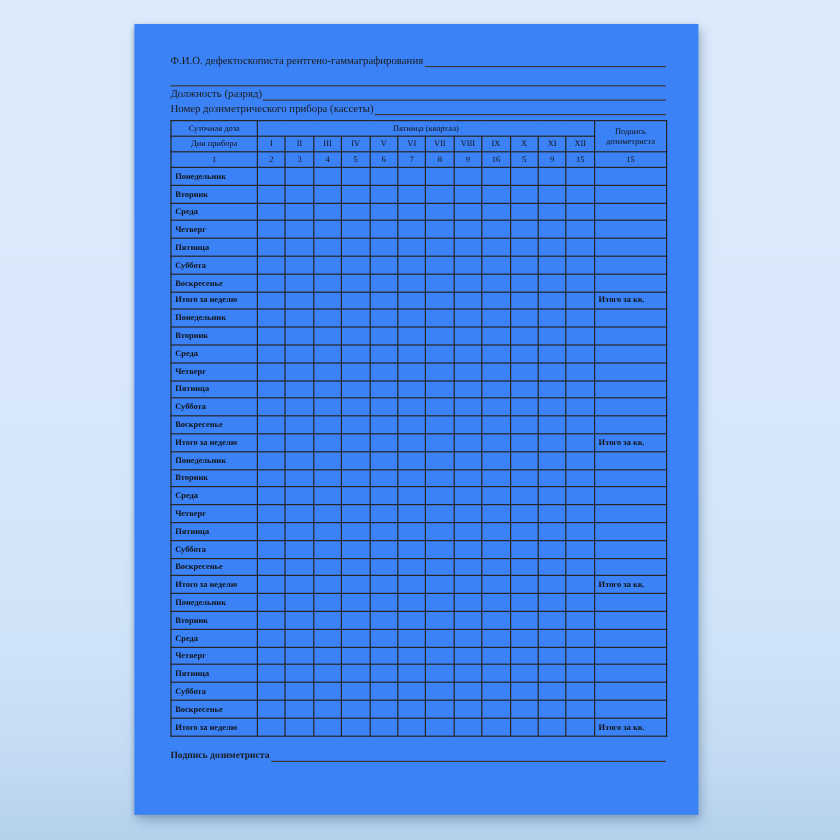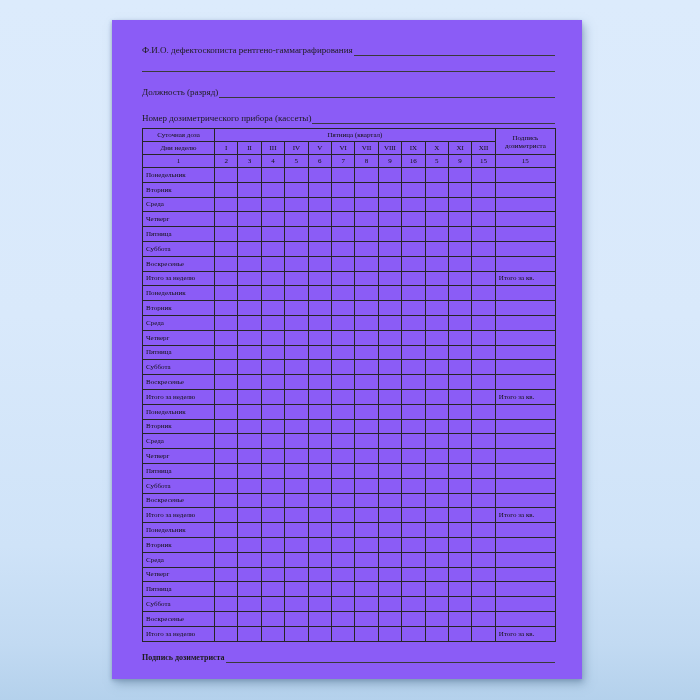--- a/index.html
+++ b/index.html
@@ -13,21 +13,21 @@
   body {
     background: linear-gradient(180deg, #dcebfc 0%, #d9e9fb 45%, #cfe3f8 78%, #c2daf2 92%, #b4d1ec 100%);
     position: relative;
   }
   .page {
     position: absolute;
     left: 112px;
     top: 20px;
     width: 470px;
     height: 659px;
-    background: #8b5cf6;
+    background: #3b82f6;
     box-shadow: 3px 5px 9px rgba(96,128,160,0.50), 0 2px 4px rgba(96,128,160,0.30), -1px 1px 3px rgba(110,140,170,0.22);
   }
   .content {
     position: absolute;
     left: 30px;
     top: 0;
     width: 413px;
     color: #1c1c1c;
   }
   .field-row {
@@ -43,40 +43,40 @@
     border-bottom: 1px solid #3a3a3a;
     margin-left: 1px;
   }
   .title-row { margin-top: 24px; }
   .blank-full {
     height: 0;
     border-bottom: 1px solid #3a3a3a;
     margin-top: 15px;
   }
   .f1 { margin-top: 7px; }
-  .f2 { margin-top: 14px; }
-  .f3 { margin-top: 14px; }
+  .f2 { margin-top: 0; }
+  .f3 { margin-top: 0; }
   table.dose {
     margin-top: 4px;
     width: 413px;
     border-collapse: collapse;
     table-layout: fixed;
   }
   table.dose td {
     border: 1px solid #262626;
     font-size: 7px;
     line-height: 8px;
     text-align: center;
     padding: 0;
     overflow: hidden;
     font-family: "Liberation Serif", "DejaVu Serif", serif;
     color: #111;
   }
   table.dose thead tr { height: 13px; margin-top: 34px; }
-  table.dose tbody tr { height: 14.8px; }
+  table.dose tbody tr { height: 14.8px; font-weight: bold; }
   table.dose td.label-cell {
     text-align: left;
     padding-left: 3px;
   }
   .footer-row {
     margin-top: 9px;
     font-weight: bold;
     font-size: 8px;
   }
 </style>
@@ -121,21 +121,21 @@
           <col style="width: 23.4px;">
           <col style="width: 60px;">
         </colgroup>
       <thead>
         <tr>
           <td>Суточная доза</td>
           <td colspan="12">Пятница (квартал)</td>
           <td rowspan="2">Подпись дозиметриста</td>
         </tr>
         <tr id="numerals-row">
-          <td>Дни неделю</td>
+          <td>Дни прибора</td>
         <td>I</td>
             <td>II</td>
             <td>III</td>
             <td>IV</td>
             <td>V</td>
             <td>VI</td>
             <td>VII</td>
             <td>VIII</td>
             <td>IX</td>
             <td>X</td>

